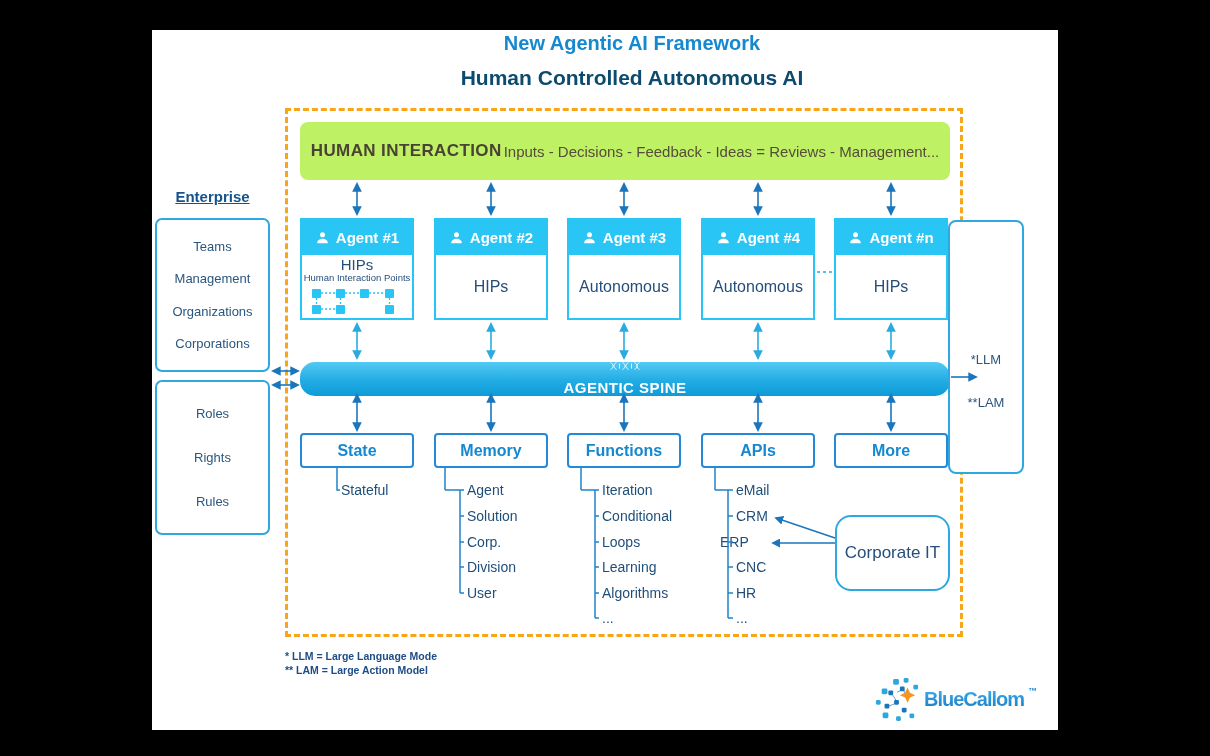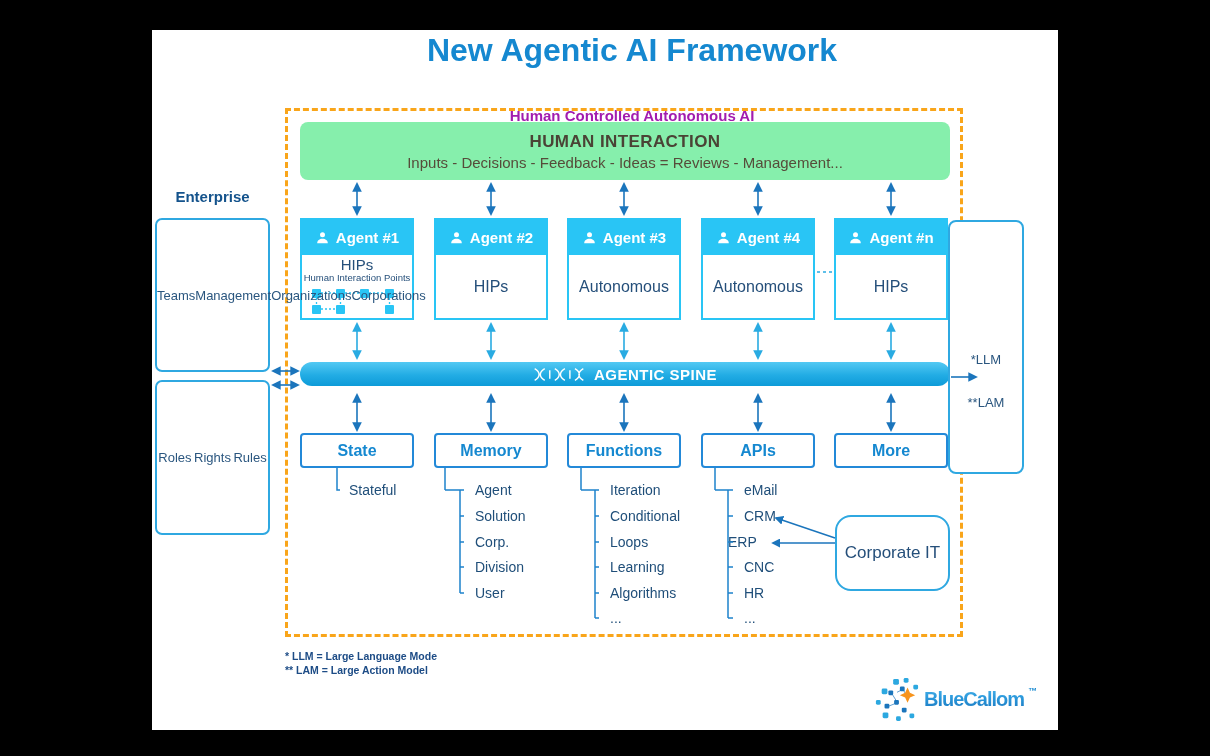--- a/index.html
+++ b/index.html
@@ -1,54 +1,54 @@
 <!DOCTYPE html>
 <html><head>
 <meta charset="utf-8">
 <style>
   html,body{margin:0;padding:0;background:#000;}
   .stage{position:relative;width:1210px;height:756px;background:#000;overflow:hidden;
          font-family:"Liberation Sans", sans-serif;}
   .canvas{position:absolute;left:152px;top:30px;width:906px;height:700px;background:#fff;}
   .abs{position:absolute;}
 
-  .title{left:480px;top:2px;transform:translateX(-50%);font-size:32px;font-weight:700;color:#1588D0;white-space:nowrap;}
-  .subtitle{left:480px;top:36px;transform:translateX(-50%);font-size:15px;font-weight:700;color:#a21caf;white-space:nowrap;margin-top:41px;}
+  .title{left:480px;top:2px;transform:translateX(-50%);font-size:20px;font-weight:700;color:#1588D0;white-space:nowrap;}
+  .subtitle{left:480px;top:36px;transform:translateX(-50%);font-size:21px;font-weight:700;color:#0c4a6e;white-space:nowrap;}
 
   .frame{left:133px;top:78px;width:678px;height:529px;border:3px dashed #F9A51A;box-sizing:border-box;}
 
-  .banner{left:148px;top:92px;width:650px;height:58px;background:#86efac;border-radius:8px;
-          display:flex;flex-direction:column;align-items:center;justify-content:center;gap:2px;}
+  .banner{left:148px;top:92px;width:650px;height:58px;background:#bef264;border-radius:8px;
+          display:flex;flex-direction:row;align-items:center;justify-content:center;gap:2px;}
   .banner-title{font-size:17px;font-weight:700;color:#4A4335;letter-spacing:.4px;}
   .banner-sub{font-size:15px;color:#564C3A;}
 
   .agent{top:188px;width:114px;height:102px;background:#fff;border:2px solid #29C5F5;border-radius:0;box-sizing:border-box;overflow:hidden;}
   .agent-head{height:35px;background:#29C5F5;display:flex;align-items:center;justify-content:center;gap:6px;}
   .agent-head span{font-size:15px;font-weight:700;color:#fff;white-space:nowrap;}
   .agent-body{position:relative;height:63px;display:flex;align-items:center;justify-content:center;
               font-size:16px;color:#254F7A;}
   .a1-body{position:relative;height:63px;text-align:center;}
   .hips-t{font-size:15px;color:#254F7A;margin-top:1px;}
   .hips-s{font-size:9.5px;color:#254F7A;margin-top:-1px;}
 
-  .spine{left:148px;top:332px;width:650px;height:24px;border-radius:15px;
+  .spine{left:148px;top:332px;width:650px;height:34px;border-radius:15px;
          background:linear-gradient(180deg,#53C9F3 0%,#22ACE4 55%,#0D9BD8 100%);
-         display:flex;align-items:center;justify-content:center;gap:9px;}
+         display:flex;align-items:center;justify-content:center;gap:9px;flex-direction:column;}
   .spine span{font-size:15px;font-weight:700;color:#fff;letter-spacing:.5px;}
 
   .module{top:403px;width:114px;height:35px;background:#fff;border:2px solid #2389D8;border-radius:4px;
           box-sizing:border-box;display:flex;align-items:center;justify-content:center;
           font-size:16px;font-weight:700;color:#1588D0;}
 
-  .titem{height:18px;line-height:18px;font-size:14px;color:#1F4E79;white-space:nowrap;margin-left:8px;}
+  .titem{height:18px;line-height:18px;font-size:14px;color:#1F4E79;white-space:nowrap;}
 
   .sidebox{width:115px;background:#fff;border:2px solid #2FA8E1;border-radius:7px;box-sizing:border-box;
-           display:flex;flex-direction:row;align-items:center;justify-content:space-around;
+           display:flex;flex-direction:column;align-items:center;justify-content:space-around;
            font-size:13px;color:#2A567F;padding:10px 0;}
-  .ent-label{left:3px;top:158px;width:115px;text-align:center;font-size:15px;font-weight:700;color:#14538C;}
+  .ent-label{left:3px;top:158px;width:115px;text-align:center;font-size:15px;font-weight:700;color:#14538C;text-decoration:underline;}
 
   .corp{left:683px;top:485px;width:115px;height:76px;background:#fff;border:2px solid #2FA8E1;border-radius:16px;
         box-sizing:border-box;display:flex;align-items:center;justify-content:center;font-size:17px;color:#254F7A;}
 
   .models{left:796px;top:190px;width:76px;height:254px;background:#fff;border:2px solid #2FA8E1;border-radius:8px;box-sizing:border-box;}
   .models div{position:absolute;width:100%;text-align:center;font-size:13px;color:#2A567F;}
 
   .fnote{left:133px;font-size:10.5px;font-weight:700;color:#1D4C86;white-space:nowrap;}
 
   .logo{left:722px;top:646px;display:flex;align-items:flex-start;gap:4px;}

